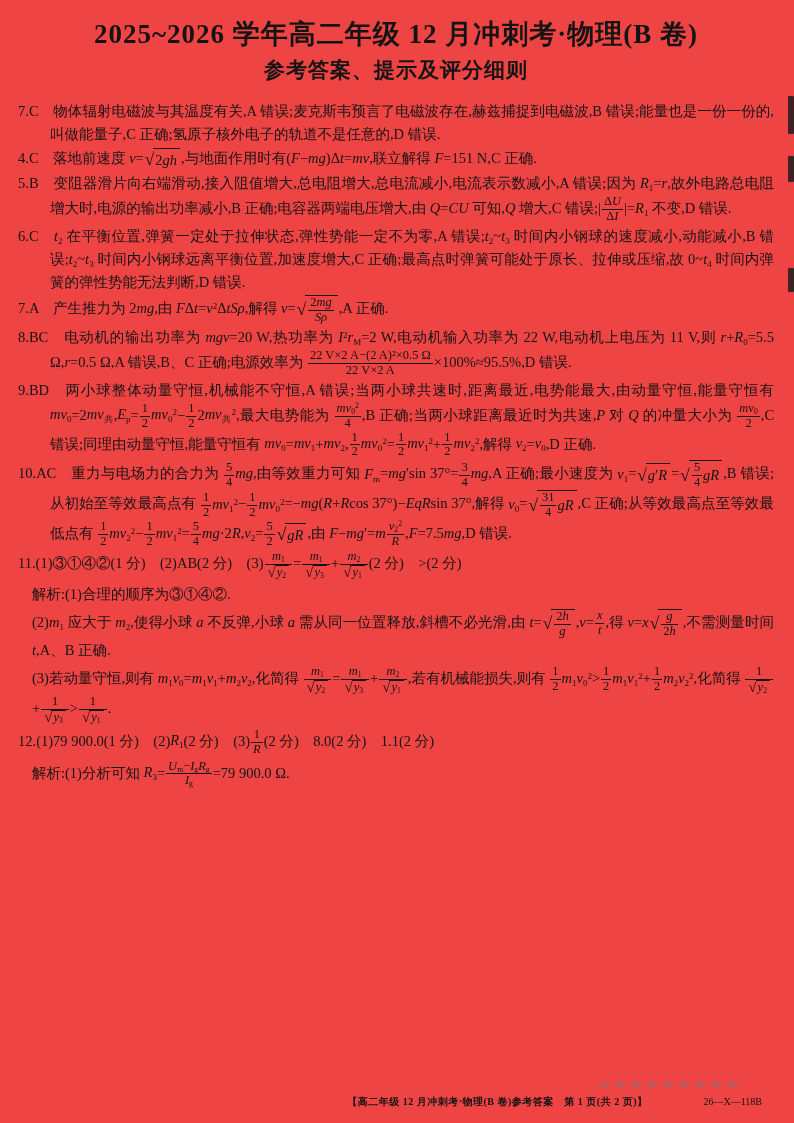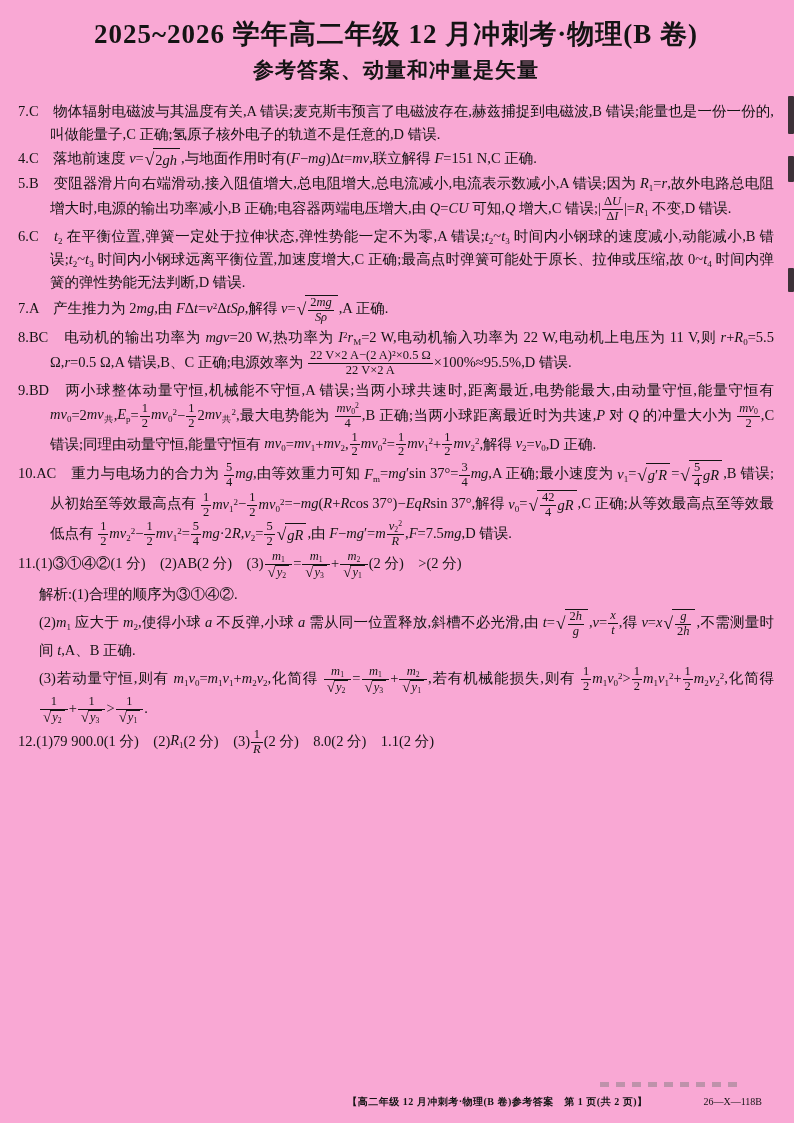--- a/index.html
+++ b/index.html
@@ -1,25 +1,25 @@
 <!DOCTYPE html>
 <html><head>
 <meta charset="utf-8">
 <style>
   html,body{margin:0;padding:0;background:#e8e8e8;}
   .page{
-    width:794px;height:1123px;background:#f9a8d4;position:relative;overflow:hidden;
+    width:794px;height:1123px;background:#ef4444;position:relative;overflow:hidden;
     font-family:"Liberation Serif","DejaVu Serif",serif;color:#141414;margin:0 auto;
   }
   .inner{padding:12px 20px 0 18px;}
   .title{font-size:27px;text-align:center;font-weight:bold;margin:4px 0 4px;letter-spacing:1px;}
   .subtitle{font-size:21px;text-align:center;font-weight:bold;margin:0 0 16px;letter-spacing:1px;}
   .para{font-size:14.5px;line-height:1.58;text-align:justify;margin:1px 0;}
   .item{padding-left:32px;text-indent:-32px;}
-  .sub{margin-left:21px;margin-top:3px;margin-bottom:3px;}
+  .sub{margin-left:14px;margin-top:3px;margin-bottom:3px;}
   .vi{font-style:italic;}
   .vi sub,.vi sup{font-style:normal;}
   sub,sup{font-size:.62em;line-height:0;}
   sub{vertical-align:-0.3em;}
   sup{vertical-align:0.5em;}
   .frac{display:inline-block;text-align:center;vertical-align:middle;font-size:.86em;line-height:1.12;margin:0 1px;text-indent:0;}
   .frac>.num{display:block;border-bottom:1px solid #141414;padding:0 2px;text-align:center;}
   .frac>.den{display:block;padding:0 2px;}
   .sqrt{display:inline-flex;align-items:stretch;vertical-align:middle;margin:0 1px;text-indent:0;}
   .rsign{display:flex;align-items:center;font-size:1.2em;line-height:1;margin-right:-1px;}
@@ -33,21 +33,21 @@
   .m3{top:268px;height:24px;}
   .artifact{position:absolute;top:1082px;left:600px;width:140px;height:5px;opacity:.45;
     background:repeating-linear-gradient(90deg,#777 0 9px,transparent 9px 16px);}
 </style>
 </head>
 <body>
 
 <div class="page">
   <div class="inner">
     <div class="title">2025~2026 学年高二年级 12 月冲刺考·物理(B 卷)</div>
-    <div class="subtitle">参考答案、动量和冲量是矢量</div>
+    <div class="subtitle">参考答案、提示及评分细则</div>
     <div id="answers">
         <div class="para item">7.C　物体辐射电磁波与其温度有关,A 错误;麦克斯韦预言了电磁波存在,赫兹捕捉到电磁波,B 错误;能量也是一份一份的,叫做能量子,C 正确;氢原子核外电子的轨道不是任意的,D 错误.</div>
         <div class="para item">4.C　落地前速度 <span class="vi">v</span>=<span class="sqrt">
             <span class="rsign">√</span>
             <span class="rbody">2<span class="vi">gh</span></span>
           </span>,与地面作用时有(<span class="vi">F</span>−<span class="vi">mg</span>)Δ<span class="vi">t</span>=<span class="vi">mv</span>,联立解得 <span class="vi">F</span>=151 N,C 正确.</div>
         <div class="para item">5.B　变阻器滑片向右端滑动,接入阻值增大,总电阻增大,总电流减小,电流表示数减小,A 错误;因为 <span class="vi">R<sub>1</sub></span>=<span class="vi">r</span>,故外电路总电阻增大时,电源的输出功率减小,B 正确;电容器两端电压增大,由 <span class="vi">Q</span>=<span class="vi">CU</span> 可知,<span class="vi">Q</span> 增大,C 错误;|<span class="frac"><span class="num">Δ<span class="vi">U</span></span><span class="den">Δ<span class="vi">I</span></span></span>|=<span class="vi">R<sub>1</sub></span> 不变,D 错误.</div>
         <div class="para item">6.C　<span class="vi">t<sub>2</sub></span> 在平衡位置,弹簧一定处于拉伸状态,弹性势能一定不为零,A 错误;<span class="vi">t<sub>2</sub></span>~<span class="vi">t<sub>3</sub></span> 时间内小钢球的速度减小,动能减小,B 错误;<span class="vi">t<sub>2</sub></span>~<span class="vi">t<sub>3</sub></span> 时间内小钢球远离平衡位置,加速度增大,C 正确;最高点时弹簧可能处于原长、拉伸或压缩,故 0~<span class="vi">t<sub>4</sub></span> 时间内弹簧的弹性势能无法判断,D 错误.</div>
         <div class="para item">7.A　产生推力为 2<span class="vi">mg</span>,由 <span class="vi">F</span>Δ<span class="vi">t</span>=<span class="vi">v<sup>2</sup></span>Δ<span class="vi">t</span><span class="vi">Sρ</span>,解得 <span class="vi">v</span>=<span class="sqrt">
             <span class="rsign">√</span>
@@ -69,21 +69,21 @@
               <span class="frac">
                 <span class="num">5</span>
                 <span class="den">4</span>
               </span>
               <span class="vi">gR</span>
             </span>
           </span>,B 错误;从初始至等效最高点有 <span class="frac"><span class="num">1</span><span class="den">2</span></span><span class="vi">mv<sub>1</sub><sup>2</sup></span>−<span class="frac"><span class="num">1</span><span class="den">2</span></span><span class="vi">mv<sub>0</sub><sup>2</sup></span>=−<span class="vi">mg</span>(<span class="vi">R</span>+<span class="vi">R</span>cos 37°)−<span class="vi">EqR</span>sin 37°,解得 <span class="vi">v<sub>0</sub></span>=<span class="sqrt">
             <span class="rsign">√</span>
             <span class="rbody">
               <span class="frac">
-                <span class="num">42</span>
+                <span class="num">31</span>
                 <span class="den">4</span>
               </span>
               <span class="vi">gR</span>
             </span>
           </span>,C 正确;从等效最高点至等效最低点有 <span class="frac"><span class="num">1</span><span class="den">2</span></span><span class="vi">mv<sub>2</sub><sup>2</sup></span>−<span class="frac"><span class="num">1</span><span class="den">2</span></span><span class="vi">mv<sub>1</sub><sup>2</sup></span>=<span class="frac"><span class="num">5</span><span class="den">4</span></span><span class="vi">mg</span>·2<span class="vi">R</span>,<span class="vi">v<sub>2</sub></span>=<span class="frac"><span class="num">5</span><span class="den">2</span></span><span class="sqrt">
             <span class="rsign">√</span>
             <span class="rbody">
               <span class="vi">gR</span>
             </span>
           </span>,由 <span class="vi">F</span>−<span class="vi">mg</span>′=<span class="vi">m</span><span class="frac"><span class="num"><span class="vi">v<sub>2</sub><sup>2</sup></span></span><span class="den"><span class="vi">R</span></span></span>,<span class="vi">F</span>=7.5<span class="vi">mg</span>,D 错误.</div>
@@ -146,20 +146,21 @@
                 <span class="rbody">
                   <span class="vi">y<sub>3</sub></span>
                 </span>
               </span></span></span>&gt;<span class="frac"><span class="num">1</span><span class="den"><span class="sqrt">
                 <span class="rsign">√</span>
                 <span class="rbody">
                   <span class="vi">y<sub>1</sub></span>
                 </span>
               </span></span></span>.</div>
         <div class="para item">12.(1)79 900.0(1 分)　(2)<span class="vi">R<sub>1</sub></span>(2 分)　(3)<span class="frac"><span class="num">1</span><span class="den"><span class="vi">R</span></span></span>(2 分)　8.0(2 分)　1.1(2 分)</div>
+        <div class="para sub">解析:(1)分析可知 <span class="vi">R<sub>3</sub></span>=<span class="frac"><span class="num"><span class="vi">U<sub>m</sub></span>−<span class="vi">I<sub>g</sub></span><span class="vi">R<sub>g</sub></span></span><span class="den"><span class="vi">I<sub>g</sub></span></span></span>=79 900.0 Ω.</div>
       </div>
   </div>
 
   <div class="edge-mark m1"></div>
   <div class="edge-mark m2"></div>
   <div class="edge-mark m3"></div>
   <div class="artifact"></div>
 
   <div class="footer">
     <span class="f-left">【高二年级 12 月冲刺考·物理(B 卷)参考答案　第 1 页(共 2 页)】</span>

